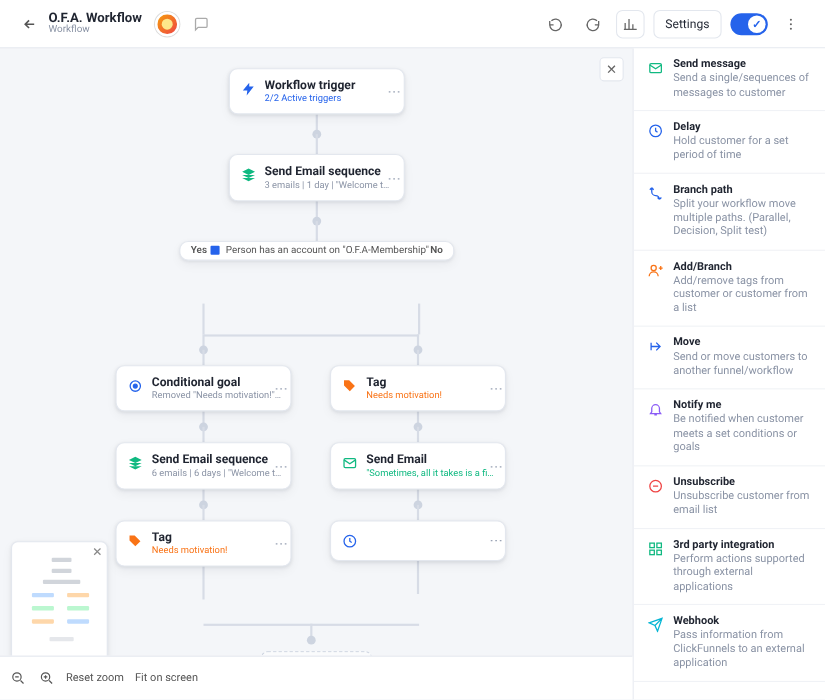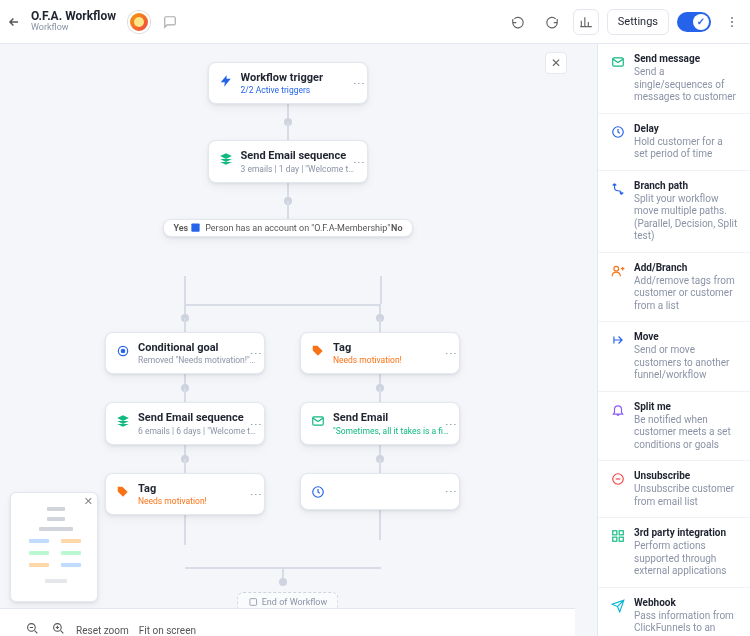--- a/index.html
+++ b/index.html
@@ -13,21 +13,21 @@
     --orange:#f97316;
     --purple:#8b5cf6;
     --red:#ef4444;
     --teal:#06b6d4;
     --shadow:0 1px 3px rgba(15,23,42,0.08),0 4px 10px rgba(15,23,42,0.05);
   }
   *{box-sizing:border-box;font-family:-apple-system,BlinkMacSystemFont,"Segoe UI",Roboto,Helvetica,Arial,sans-serif;}
   body{margin:0;width:750px;height:636px;background:var(--bg);color:var(--text);font-size:11px;overflow:hidden;position:relative;}
   
   
-  .topbar{height:44px;background:var(--card);border-bottom:1px solid var(--border);display:flex;align-items:center;padding:0 5px;gap:8px;}
+  .topbar{height:44px;background:var(--card);border-bottom:1px solid var(--border);display:flex;align-items:center;padding:0 18px;gap:8px;}
   .back-btn{width:18px;height:18px;display:flex;align-items:center;justify-content:center;cursor:pointer;color:#555;}
   .titleblock .t1{font-weight:700;font-size:12px;line-height:1.1;}
   .titleblock .t2{font-size:9px;color:var(--muted);line-height:1.1;}
   .avatar{width:22px;height:22px;border-radius:50%;background:linear-gradient(135deg,#f59e0b,#ef4444);margin-left:4px;border:2px solid #fff;box-shadow:0 0 0 1px #ddd;position:relative;}
   .avatar::after{content:"";position:absolute;inset:4px;border-radius:50%;background:#fde68a;}
   .chat-ic{width:16px;height:16px;color:#aaa;margin-left:4px;display:flex;align-items:center;justify-content:center;cursor:pointer;}
   .spacer{flex:1;}
   .tool-ic{width:26px;height:26px;border-radius:6px;display:flex;align-items:center;justify-content:center;color:#666;cursor:pointer;}
   .tool-ic.box{border:1px solid var(--border);background:#fff;}
   .settings-btn{height:26px;padding:0 10px;border:1px solid var(--border);border-radius:6px;background:#fff;display:flex;align-items:center;cursor:pointer;font-size:11px;}
@@ -58,31 +58,31 @@
   
   
   .cond{width:250px;background:var(--card);border:1px solid var(--border);border-radius:8px;box-shadow:var(--shadow);padding:2px 10px;display:flex;align-items:center;gap:1px;font-size:9px;}
   .cond .lab{font-weight:600;color:#555;}
   .cond .mid{flex:1;display:flex;align-items:center;gap:4px;justify-content:center;color:#555;}
   .cond .cic{width:12px;height:12px;display:flex;align-items:center;justify-content:center;color:var(--blue);}
 
   .endcap{border:1px dashed #cdd4e0;border-radius:6px;padding:4px 10px;font-size:9px;color:var(--muted);display:flex;align-items:center;gap:4px;background:rgba(255,255,255,0.5);}
 
   
-  .panel{position:absolute;right:0;top:44px;width:153px;bottom:0;background:var(--card);border-left:1px solid var(--border);overflow-y:auto;}
+  .panel{position:absolute;right:0;top:44px;width:175px;bottom:0;background:var(--card);border-left:1px solid var(--border);overflow-y:auto;}
   .pitem{padding:9px 12px;border-bottom:1px solid #f0f2f6;display:flex;gap:8px;cursor:pointer;}
   .pitem .pic{width:16px;height:16px;flex-shrink:0;display:flex;align-items:center;justify-content:center;margin-top:1px;}
   .pitem .ptitle{font-weight:700;font-size:10px;line-height:1.2;}
   .pitem .pdesc{font-size:10px;color:var(--muted);line-height:1.25;margin-top:1px;}
 
   
   .minimap{position:absolute;left:10px;bottom:34px;width:88px;height:110px;background:#fff;border:1px solid var(--border);border-radius:6px;box-shadow:var(--shadow);}
   .minimap .mx{position:absolute;right:4px;top:2px;font-size:11px;color:#888;cursor:pointer;}
   .minimap .mini{position:absolute;height:4px;border-radius:1px;}
-  .botbar{position:absolute;left:0;bottom:0;right:175px;height:28px;background:var(--card);border-top:1px solid var(--border);display:flex;align-items:flex-end;gap:10px;padding:0 24px;font-size:10px;color:#555;}
+  .botbar{position:absolute;left:0;bottom:0;right:175px;height:40px;background:var(--card);border-top:1px solid var(--border);display:flex;align-items:center;gap:10px;padding:0 8px;font-size:10px;color:#555;}
   .botbar .bic{width:16px;height:16px;display:flex;align-items:center;justify-content:center;cursor:pointer;}
   .botbar .blab{cursor:pointer;}
   
   svg{display:block;}
 </style>
 </head>
 <body>
 
 <div class="topbar">
   <div class="back-btn">
@@ -365,21 +365,21 @@
         <div class="pdesc">Send or move customers to another funnel/workflow</div>
       </div>
     </div>
     <div class="pitem">
       <div class="pic" style="color:#8b5cf6">
         <svg width="14" height="14" viewBox="0 0 24 24" fill="none" stroke="currentColor" stroke-width="2">
           <path d="M18 16v-5a6 6 0 1 0-12 0v5l-2 3h16zM10 21h4"></path>
         </svg>
       </div>
       <div style="flex:1;min-width:0">
-        <div class="ptitle">Split me</div>
+        <div class="ptitle">Notify me</div>
         <div class="pdesc">Be notified when customer meets a set conditions or goals</div>
       </div>
     </div>
     <div class="pitem">
       <div class="pic" style="color:#ef4444">
         <svg width="14" height="14" viewBox="0 0 24 24" fill="none" stroke="currentColor" stroke-width="2">
           <circle cx="12" cy="12" r="9"></circle>
           <path d="M8 12h8"></path>
         </svg>
       </div>

